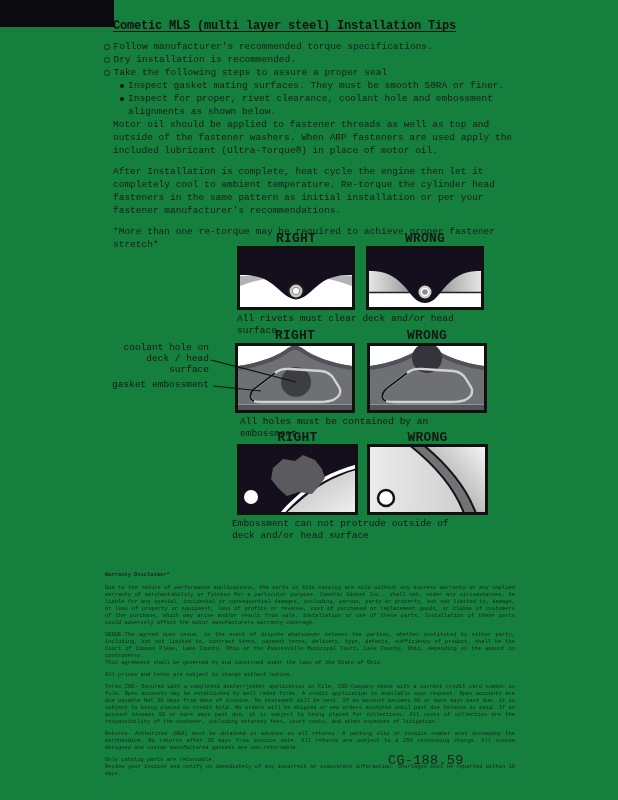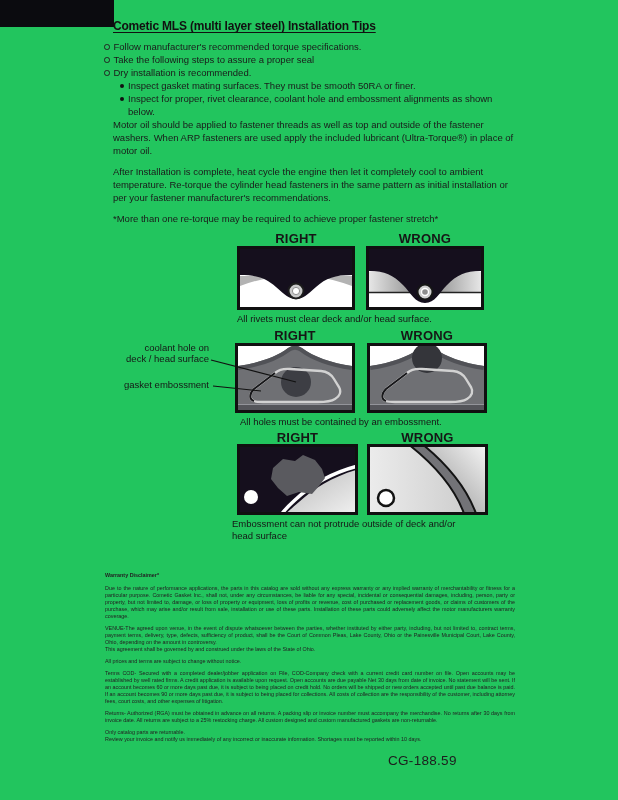--- a/index.html
+++ b/index.html
@@ -1,18 +1,18 @@
 <!DOCTYPE html>
 <html><head>
 <meta charset="utf-8">
 <style>
   html,body{margin:0;padding:0;background:#888;}
   #page{
-    position:relative;width:618px;height:800px;background:#22c55e;
-    font-family:Liberation Sans, sans-serif;color:#1a1a1a;
+    position:relative;width:618px;height:800px;background:#15803d;
+    font-family:Liberation Mono, monospace;color:#1a1a1a;
     overflow:hidden;margin:0 auto;
   }
   .corner-mark{position:absolute;left:0;top:0;width:114px;height:27px;background:#0b0b0f;}
   
   #content{position:absolute;left:113px;top:19px;width:402px;}
   #content h1{
     font-size:12px;font-weight:bold;margin:0 0 7px 0;letter-spacing:-0.2px;
     text-decoration:underline;text-underline-offset:2px;color:#111;
   }
   .blist{margin:0 0 0 -9px;}
@@ -44,25 +44,25 @@
 
   <div id="content">
     <h1>Cometic MLS (multi layer steel) Installation Tips</h1>
     <div class="blist">
       <div class="brow">
         <span class="o-bullet"></span>
         <span>Follow manufacturer's recommended torque specifications.</span>
       </div>
       <div class="brow">
         <span class="o-bullet"></span>
-        <span>Take the following steps to assure a proper seal</span>
+        <span>Dry installation is recommended.</span>
       </div>
       <div class="brow">
         <span class="o-bullet"></span>
-        <span>Dry installation is recommended.</span>
+        <span>Take the following steps to assure a proper seal</span>
       </div>
       <div class="brow sub">
         <span class="f-bullet"></span>
         <span>Inspect gasket mating surfaces.  They must be smooth 50RA or finer.</span>
       </div>
       <div class="brow sub">
         <span class="f-bullet"></span>
         <span>Inspect for proper, rivet clearance, coolant hole and embossment alignments as shown below.</span>
       </div>
     </div>

